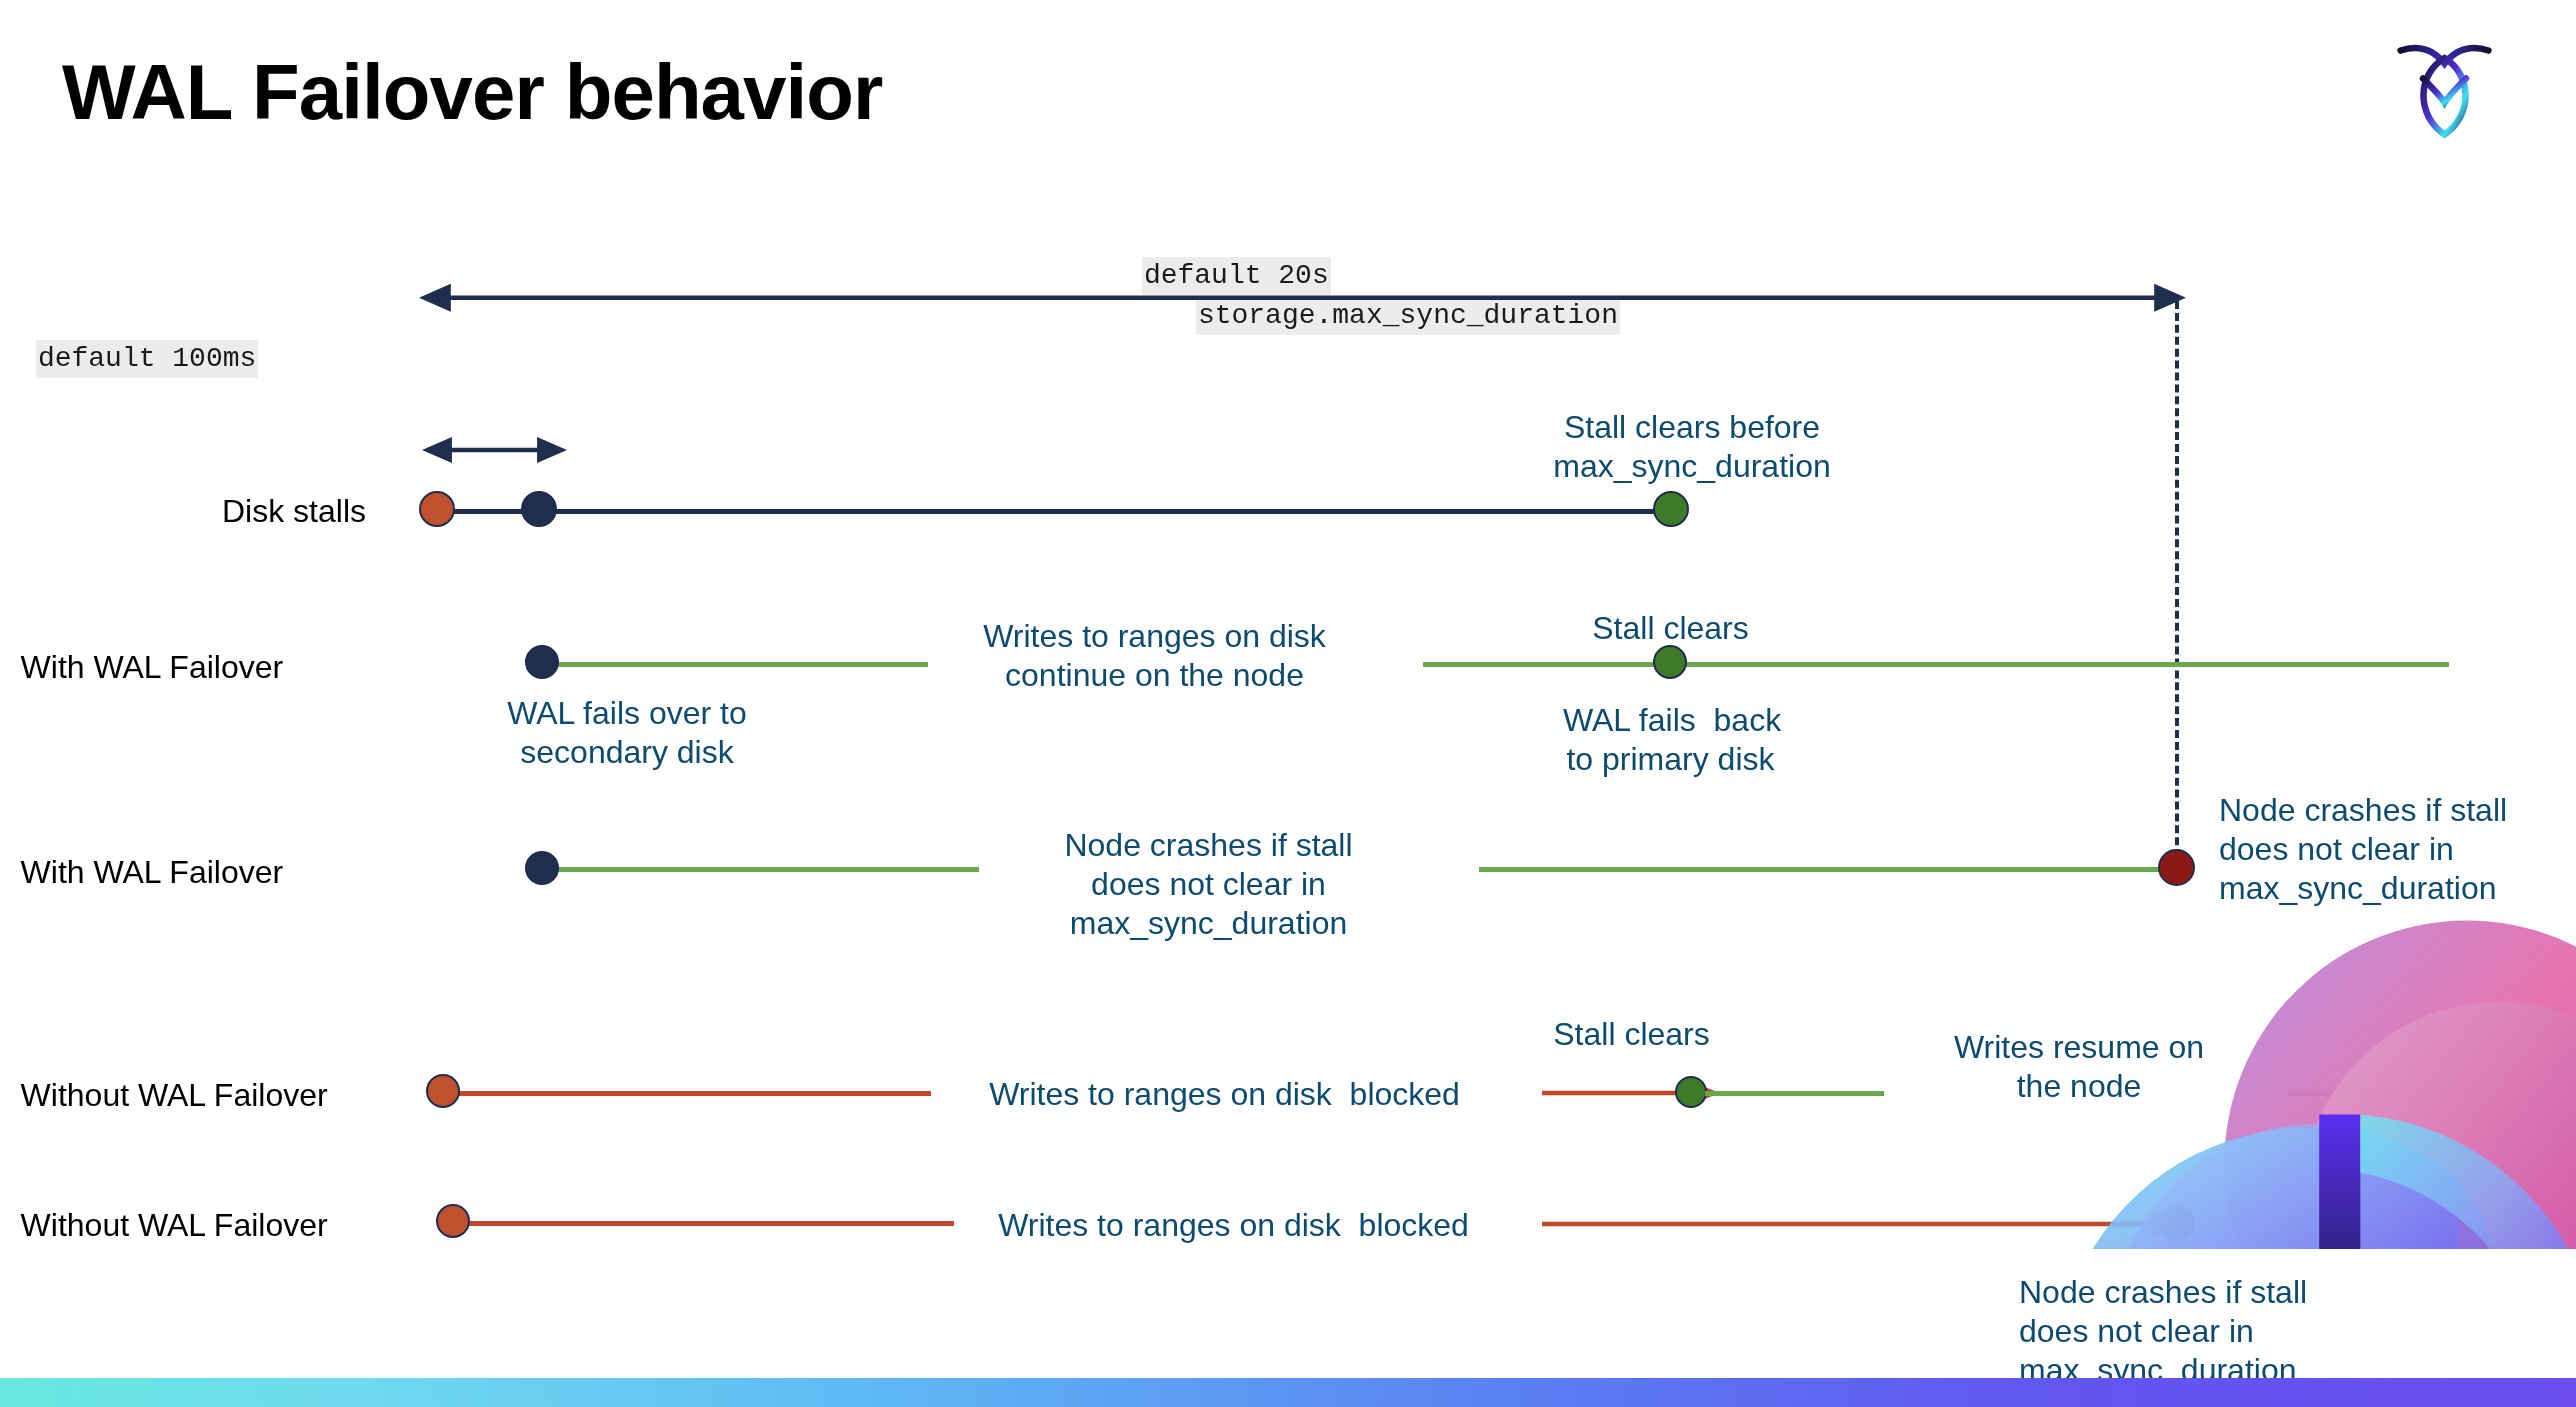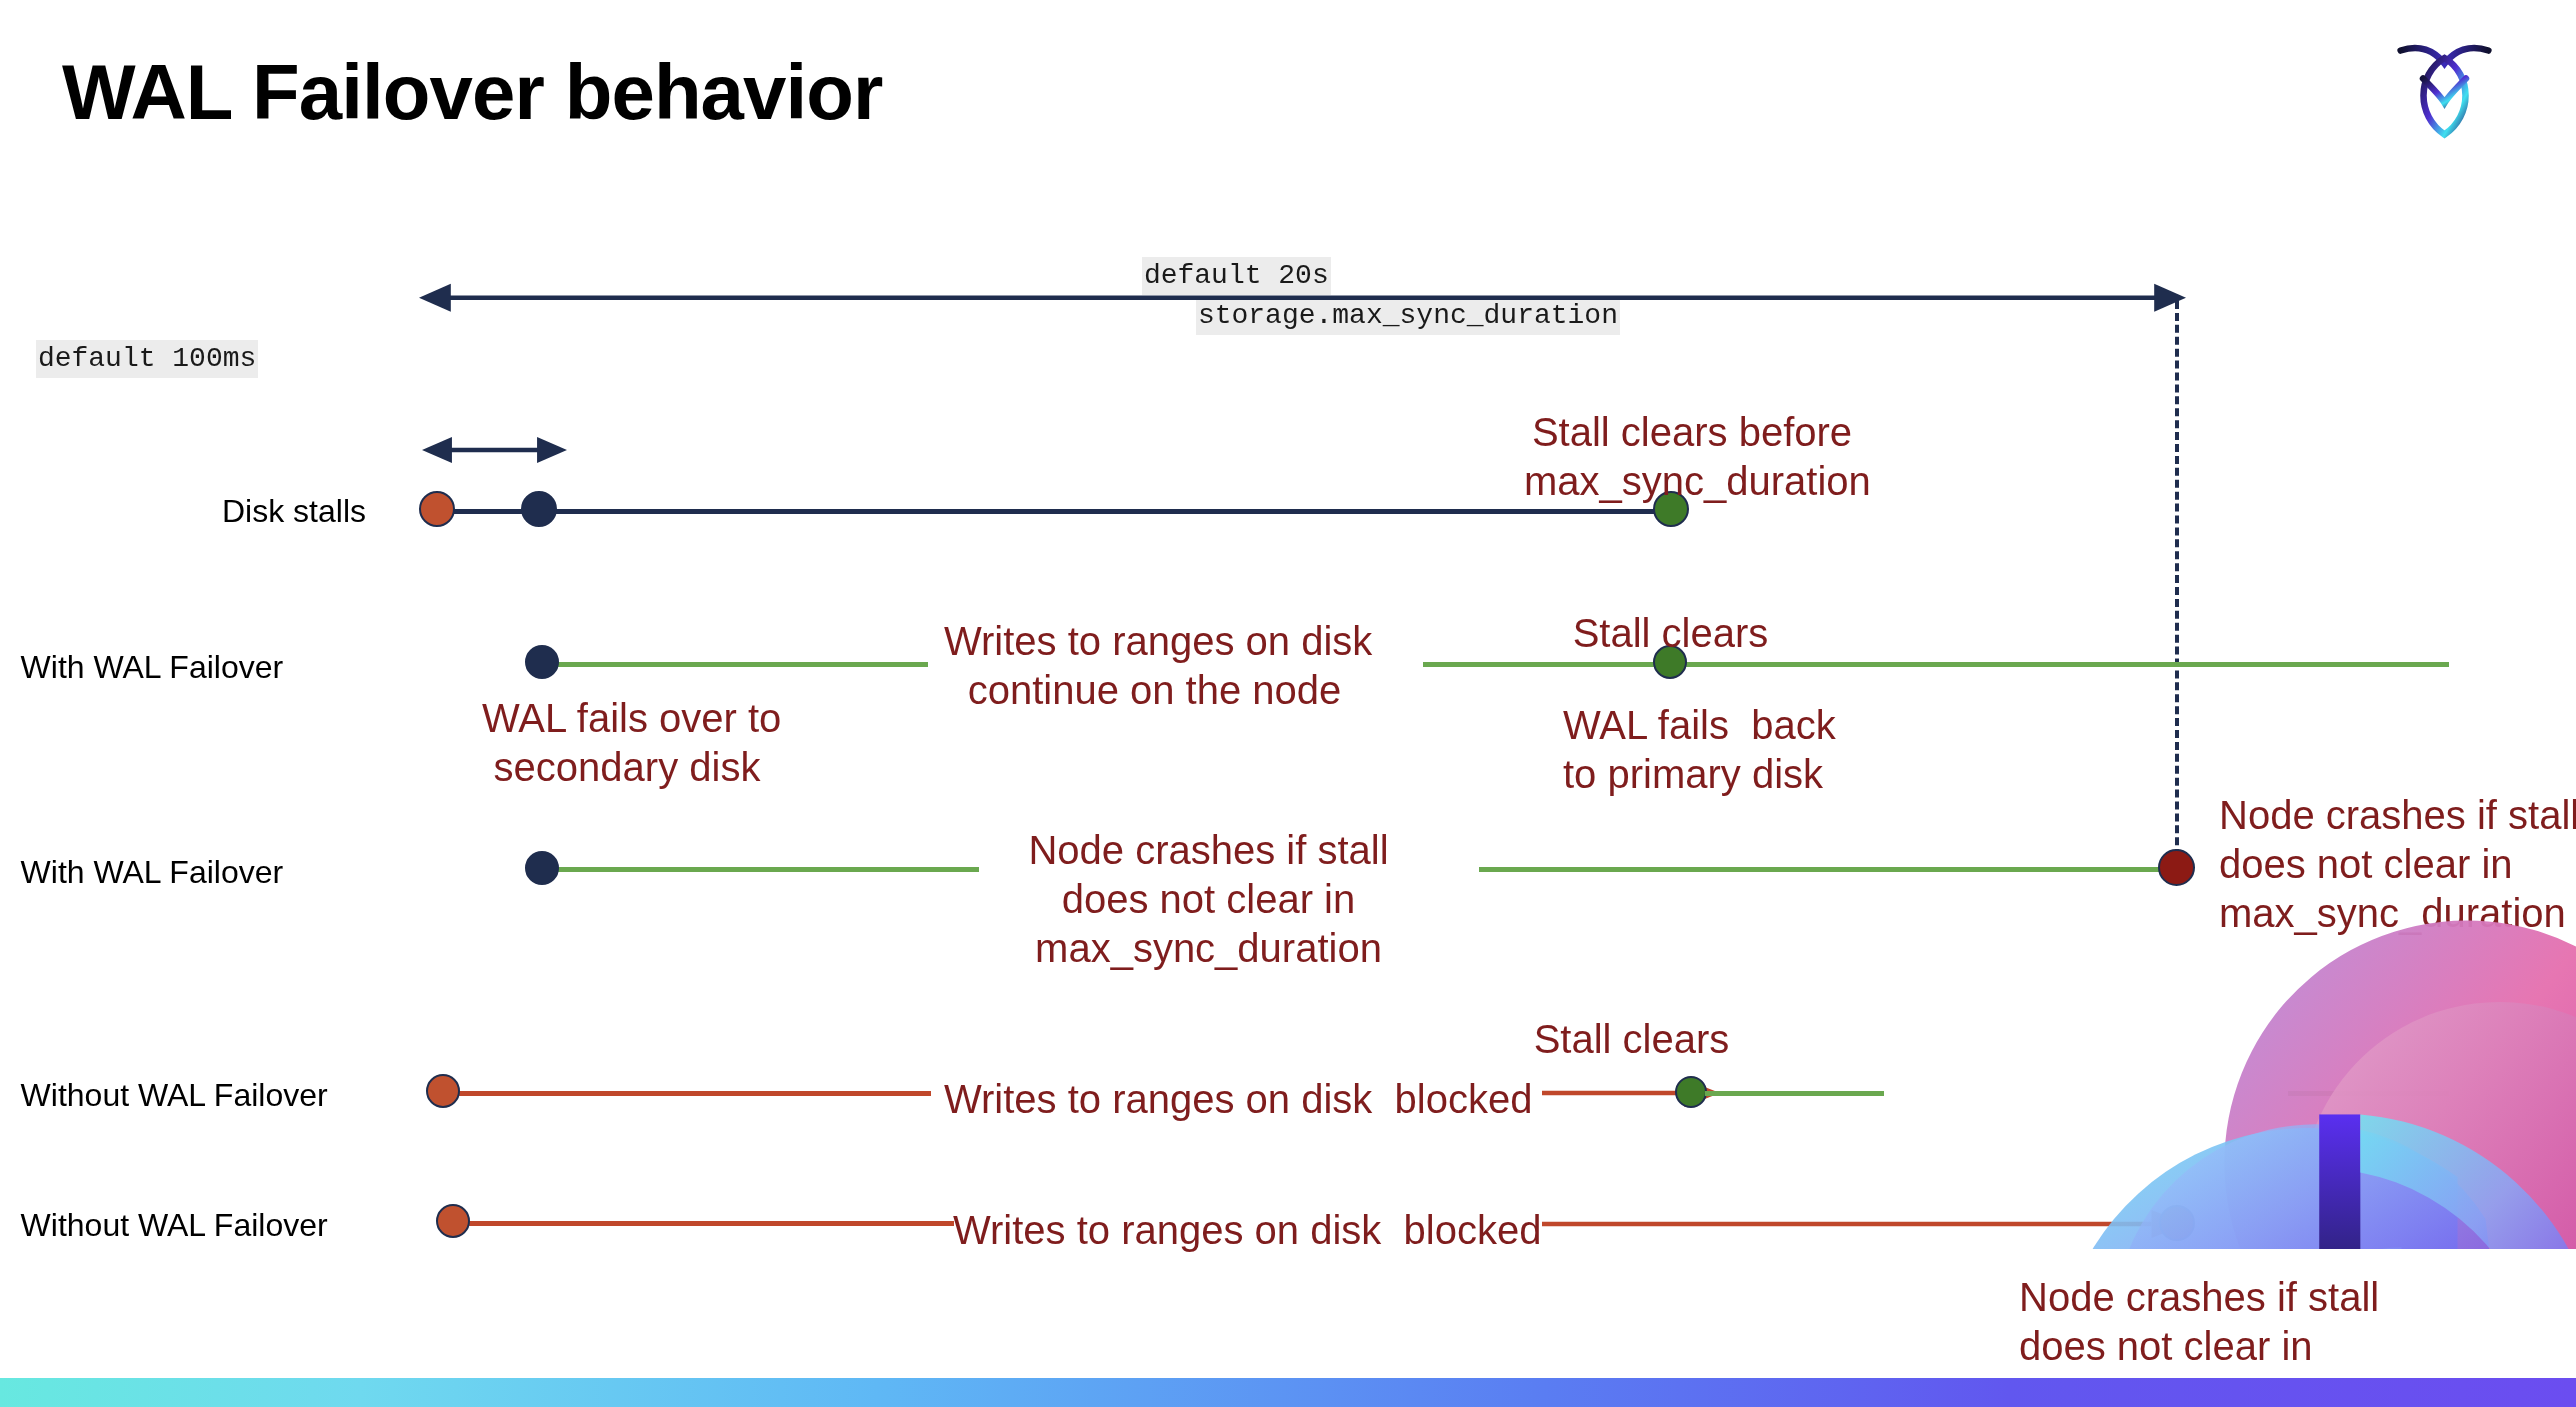--- a/index.html
+++ b/index.html
@@ -29,21 +29,21 @@
   .seg{position:absolute;height:4.7px;}
   .seg.navy{background:#1f2d4e;}
   .seg.green{background:#6aa84f;}
   .seg.red{background:#c0482b;}
   .dot{position:absolute;border-radius:50%;border:2.8px solid #1f2d4e;box-sizing:border-box;}
   .dot.navy{background:#1f2d4e;}
   .dot.orange{background:#c0512f;}
   .dot.green{background:#3e7a28;}
   .dot.dkred{background:#8c1a14;}
   .rowlabel{position:absolute;font-size:32px;color:#000;white-space:nowrap;}
-  .note{position:absolute;font-size:40px;color:#7f1d1d;text-align:center;line-height:1.22;white-space:pre;}
+  .note{position:absolute;font-size:32px;color:#0c4a6e;text-align:center;line-height:1.22;white-space:pre;}
   .note.left{text-align:left;}
   .dashed{position:absolute;width:0;border-left:4.7px dashed #1f2d4e;}
   svg{display:block;overflow:visible;}
 </style>
 </head>
 <body>
 
 <div id="slide">
 
   <div class="title">WAL Failover behavior</div>
@@ -142,20 +142,22 @@
       <line x1="0" y1="17" x2="158" y2="17" stroke="#c0482b" stroke-width="5"></line>
       <polygon points="190,17 152,2 152,32" fill="#c0482b"></polygon>
     </svg>
   </div>
   <div class="dot green" style="left:1675px;top:1076px;width:32px;height:32px;"></div>
   <div class="seg green" style="left:1705px;top:1091px;width:179px;"></div>
   <div class="seg green" style="left:2288px;top:1091px;width:161px;"></div>
 
   <div class="note" style="left:944px;top:1075px;width:561px;">Writes to ranges on disk  blocked</div>
   <div class="note" style="left:1524px;top:1015px;width:215px;">Stall clears</div>
+  <div class="note" style="left:1925px;top:1028px;width:308px;">Writes resume on
+the node</div>
 
   <div class="rowlabel" style="left:20.6px;top:1207px;">Without WAL Failover</div>
 
   <div class="seg red" style="left:460px;top:1221px;width:494px;"></div>
   <div class="dot orange" style="left:436px;top:1204px;width:34px;height:34px;"></div>
 
   <div style="position:absolute;left:1542px;top:1208px;width:645px;height:32px;">
     <svg width="645" height="32" viewBox="0 0 690 34">
       <line x1="0" y1="17" x2="652" y2="17" stroke="#c0482b" stroke-width="5"></line>
       <polygon points="690,17 652,2 652,32" fill="#c0482b"></polygon>

